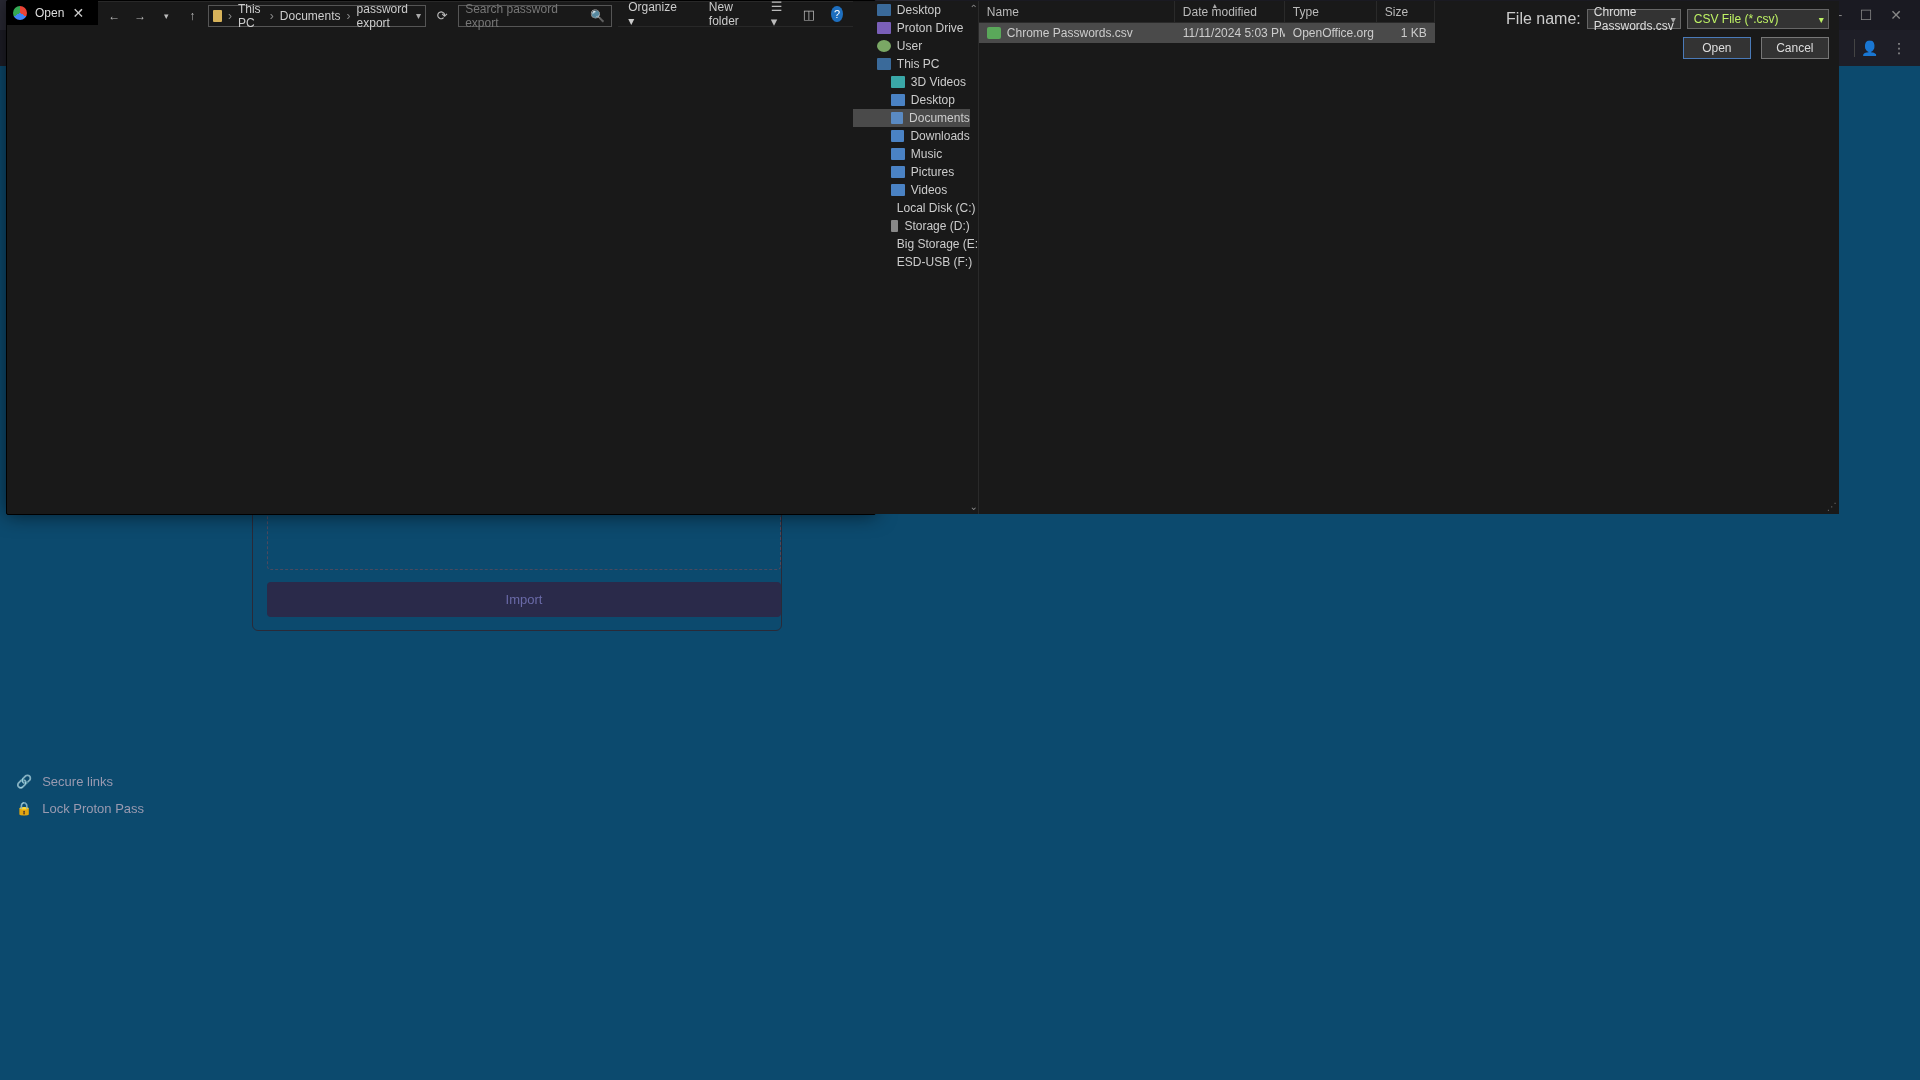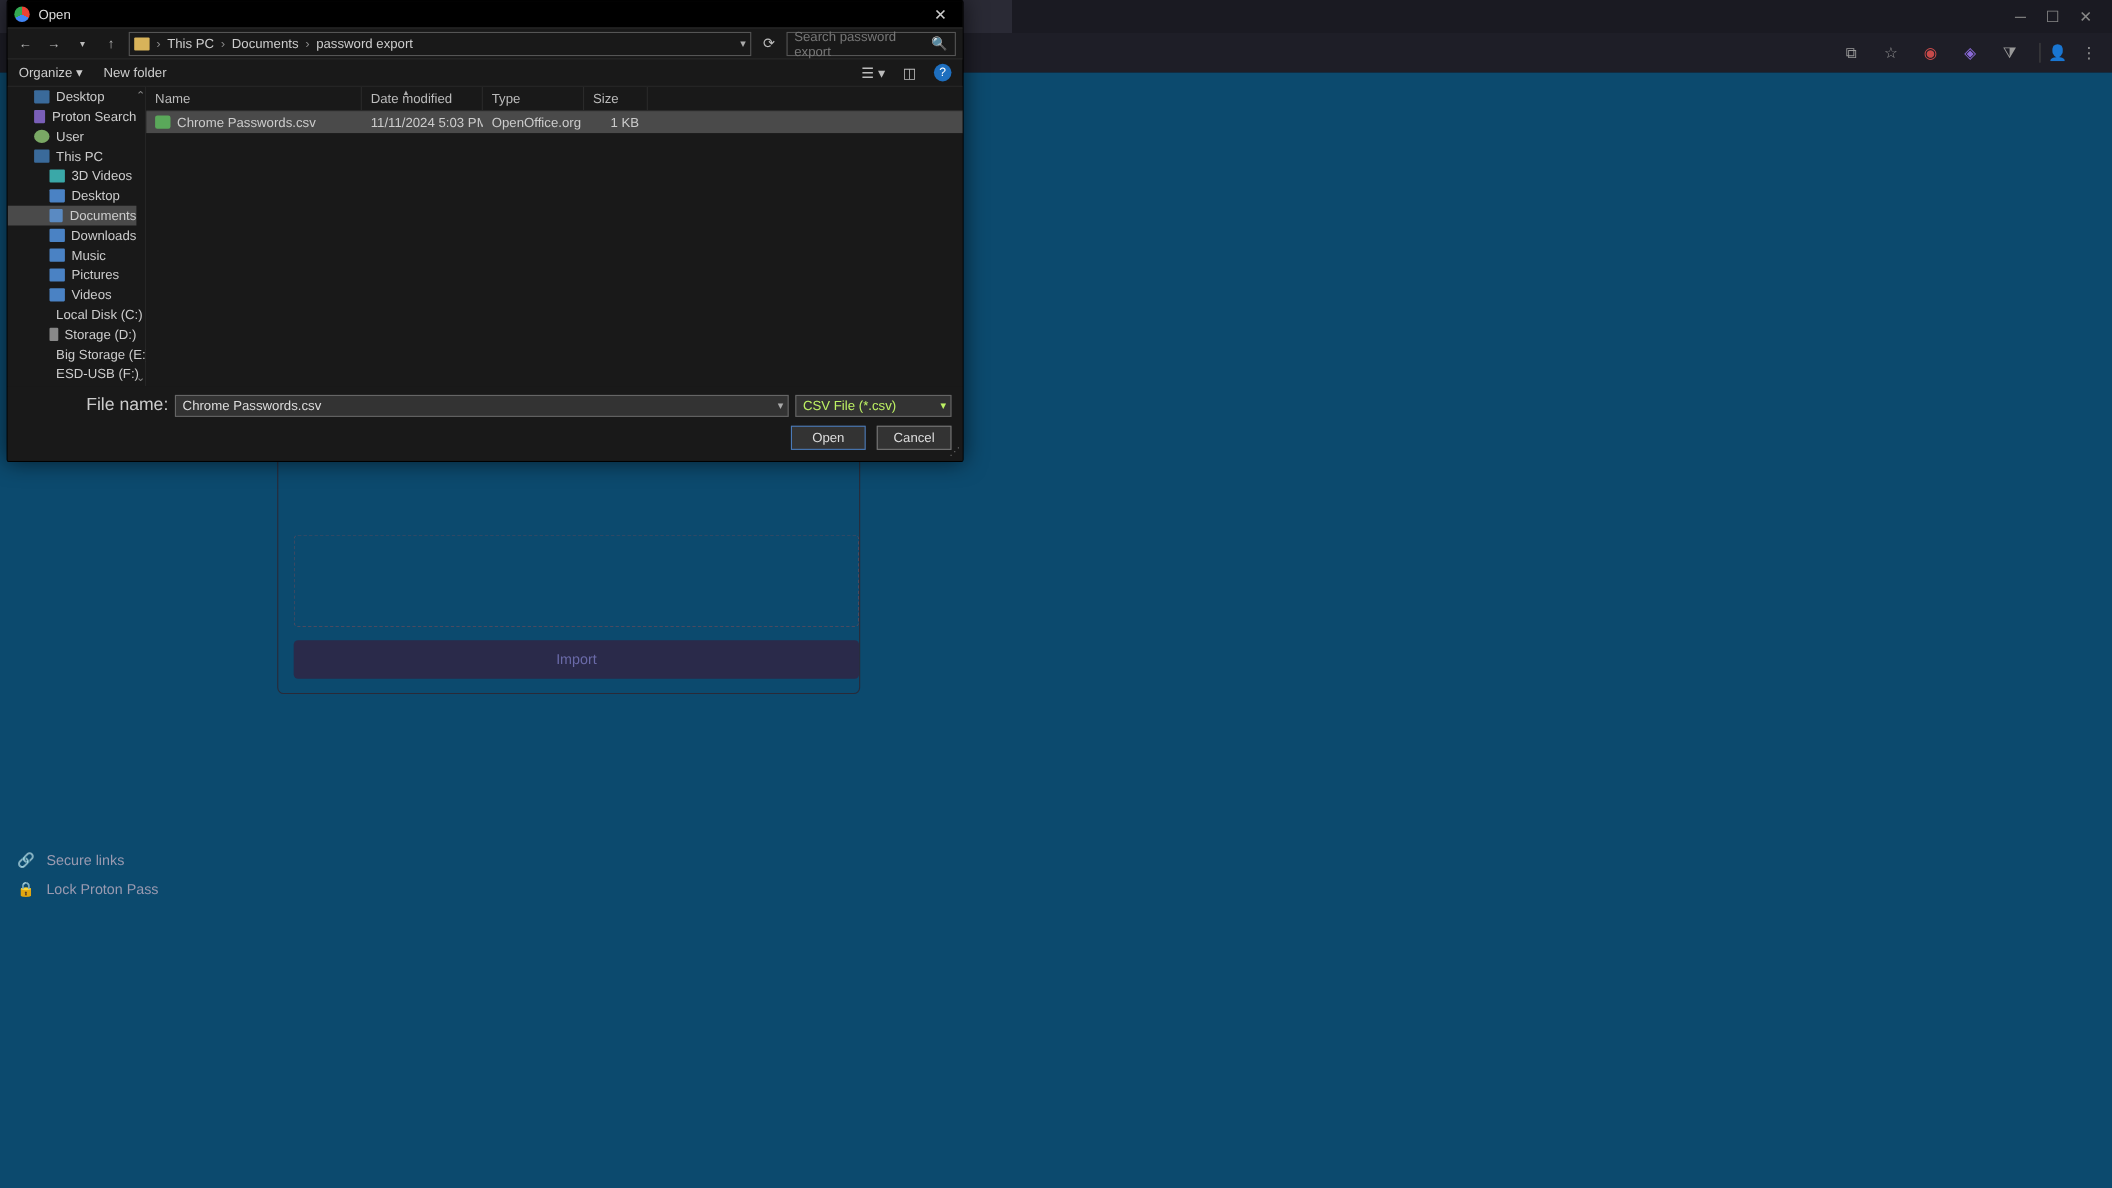--- a/index.html
+++ b/index.html
@@ -15,37 +15,37 @@
 .chrome-toolbar .icon { width: 18px; height: 18px; display: flex; align-items: center; justify-content: center; color: #999; font-size: 14px; }
 .chrome-content { position: absolute; top: 66px; left: 0; right: 0; bottom: 0; background: #0c4a6e; }
 .sidebar-bottom { position: absolute; left: 0; bottom: 250px; width: 240px; padding: 8px 16px; }
 .sidebar-bottom .item { display: flex; align-items: center; gap: 10px; padding: 6px 0; color: #9a9ab0; font-size: 13px; }
 .import-panel { position: absolute; top: 420px; left: 267px; width: 514px; }
 .drop-zone { border: 1px dashed #4a4a60; height: 84px; border-radius: 4px; }
 .import-btn { margin-top: 12px; background: #2a2a4a; color: #6a6aa8; text-align: center; padding: 10px 0; border-radius: 4px; font-size: 13px; }
 .import-outer { border: 1px solid #2a2a38; position: absolute; top: 130px; left: 252px; width: 530px; height: 435px; border-radius: 6px; }
 
 
-.dialog { position: absolute; top: 0; left: 6px; width: 870px; height: 420px; background: #191919; border: 1px solid #000; border-radius: 2px; box-shadow: 0 0 20px rgba(0,0,0,.6); display: flex; flex-direction: column; }
+.dialog { position: absolute; top: 0; left: 6px; width: 870px; height: 515px; background: #191919; border: 1px solid #000; border-radius: 2px; box-shadow: 0 0 20px rgba(0,0,0,.6); display: flex; flex-direction: row; }
 .dlg-title { height: 24px; background: #000; display: flex; align-items: center; padding: 0 6px; }
 .dlg-title .chrome-logo { width: 14px; height: 14px; border-radius: 50%; background: conic-gradient(#ea4335 0 120deg, #4285f4 120deg 240deg, #34a853 240deg 360deg); margin-right: 8px; }
 .dlg-title .title { color: #ddd; font-size: 12px; }
 .dlg-title .close { margin-left: auto; width: 28px; text-align: center; color: #ccc; font-size: 14px; }
 
 .dlg-nav { height: 28px; background: #191919; display: flex; align-items: center; padding: 0 6px; gap: 6px; border-top: 1px solid #282828; }
 .navbtn { width: 20px; height: 20px; display: flex; align-items: center; justify-content: center; color: #bbb; font-size: 12px; }
 .address { flex: 1; height: 22px; background: #191919; border: 1px solid #555; display: flex; align-items: center; padding: 0 4px; gap: 6px; font-size: 12px; color: #ccc; }
 .address .folder-ico { width: 14px; height: 12px; background: #d8b35a; border-radius: 1px; }
 .address .sep { color: #888; }
 .address .dd { margin-left: auto; color: #aaa; font-size: 10px; }
 .refresh { width: 20px; color: #bbb; text-align: center; font-size: 13px; }
 .search { width: 154px; height: 22px; background: #191919; border: 1px solid #555; display: flex; align-items: center; padding: 0 6px; font-size: 12px; color: #777; }
 .search .mag { margin-left: auto; color: #aaa; font-size: 12px; }
 
-.dlg-toolbar { height: 26px; border-top: 1px solid #282828; border-bottom: 1px solid #282828; display: flex; align-items: center; padding: 0 10px; gap: 19px; font-size: 12px; color: #ccc; }
+.dlg-toolbar { height: 26px; border-top: 1px solid #282828; border-bottom: 1px solid #282828; display: flex; align-items: center; padding: 0 10px; gap: 32px; font-size: 12px; color: #ccc; }
 .dlg-toolbar .right { margin-left: auto; display: flex; gap: 16px; align-items: center; }
 .dlg-toolbar .viewico { color: #bbb; font-size: 13px; }
 .dlg-toolbar .help { width: 16px; height: 16px; border-radius: 50%; background: #1e6fbf; color: #fff; font-size: 11px; text-align: center; line-height: 16px; }
 
 .dlg-body { flex: 1; display: flex; min-height: 0; }
 .tree { width: 126px; background: #191919; border-right: 1px solid #2a2a2a; overflow: hidden; font-size: 12px; position: relative; }
 .tree-scroll { position: absolute; inset: 0 8px 0 0; }
 .tree .node { display: flex; align-items: center; gap: 6px; height: 18px; padding-left: 24px; color: #ccc; white-space: nowrap; }
 .tree .node.indent { padding-left: 38px; }
 .tree .node.sel { background: #4a4a4a; }
@@ -162,21 +162,21 @@
 
   <div class="dlg-body">
     <div class="tree">
       <div class="tree-scroll" id="tree-scroll">
           <div class="node">
             <span class="ico monitor"></span>
             <span>Desktop</span>
           </div>
           <div class="node">
             <span class="ico purple"></span>
-            <span>Proton Search</span>
+            <span>Proton Drive</span>
           </div>
           <div class="node">
             <span class="ico user"></span>
             <span>User</span>
           </div>
           <div class="node">
             <span class="ico monitor"></span>
             <span>This PC</span>
           </div>
           <div class="node indent">

